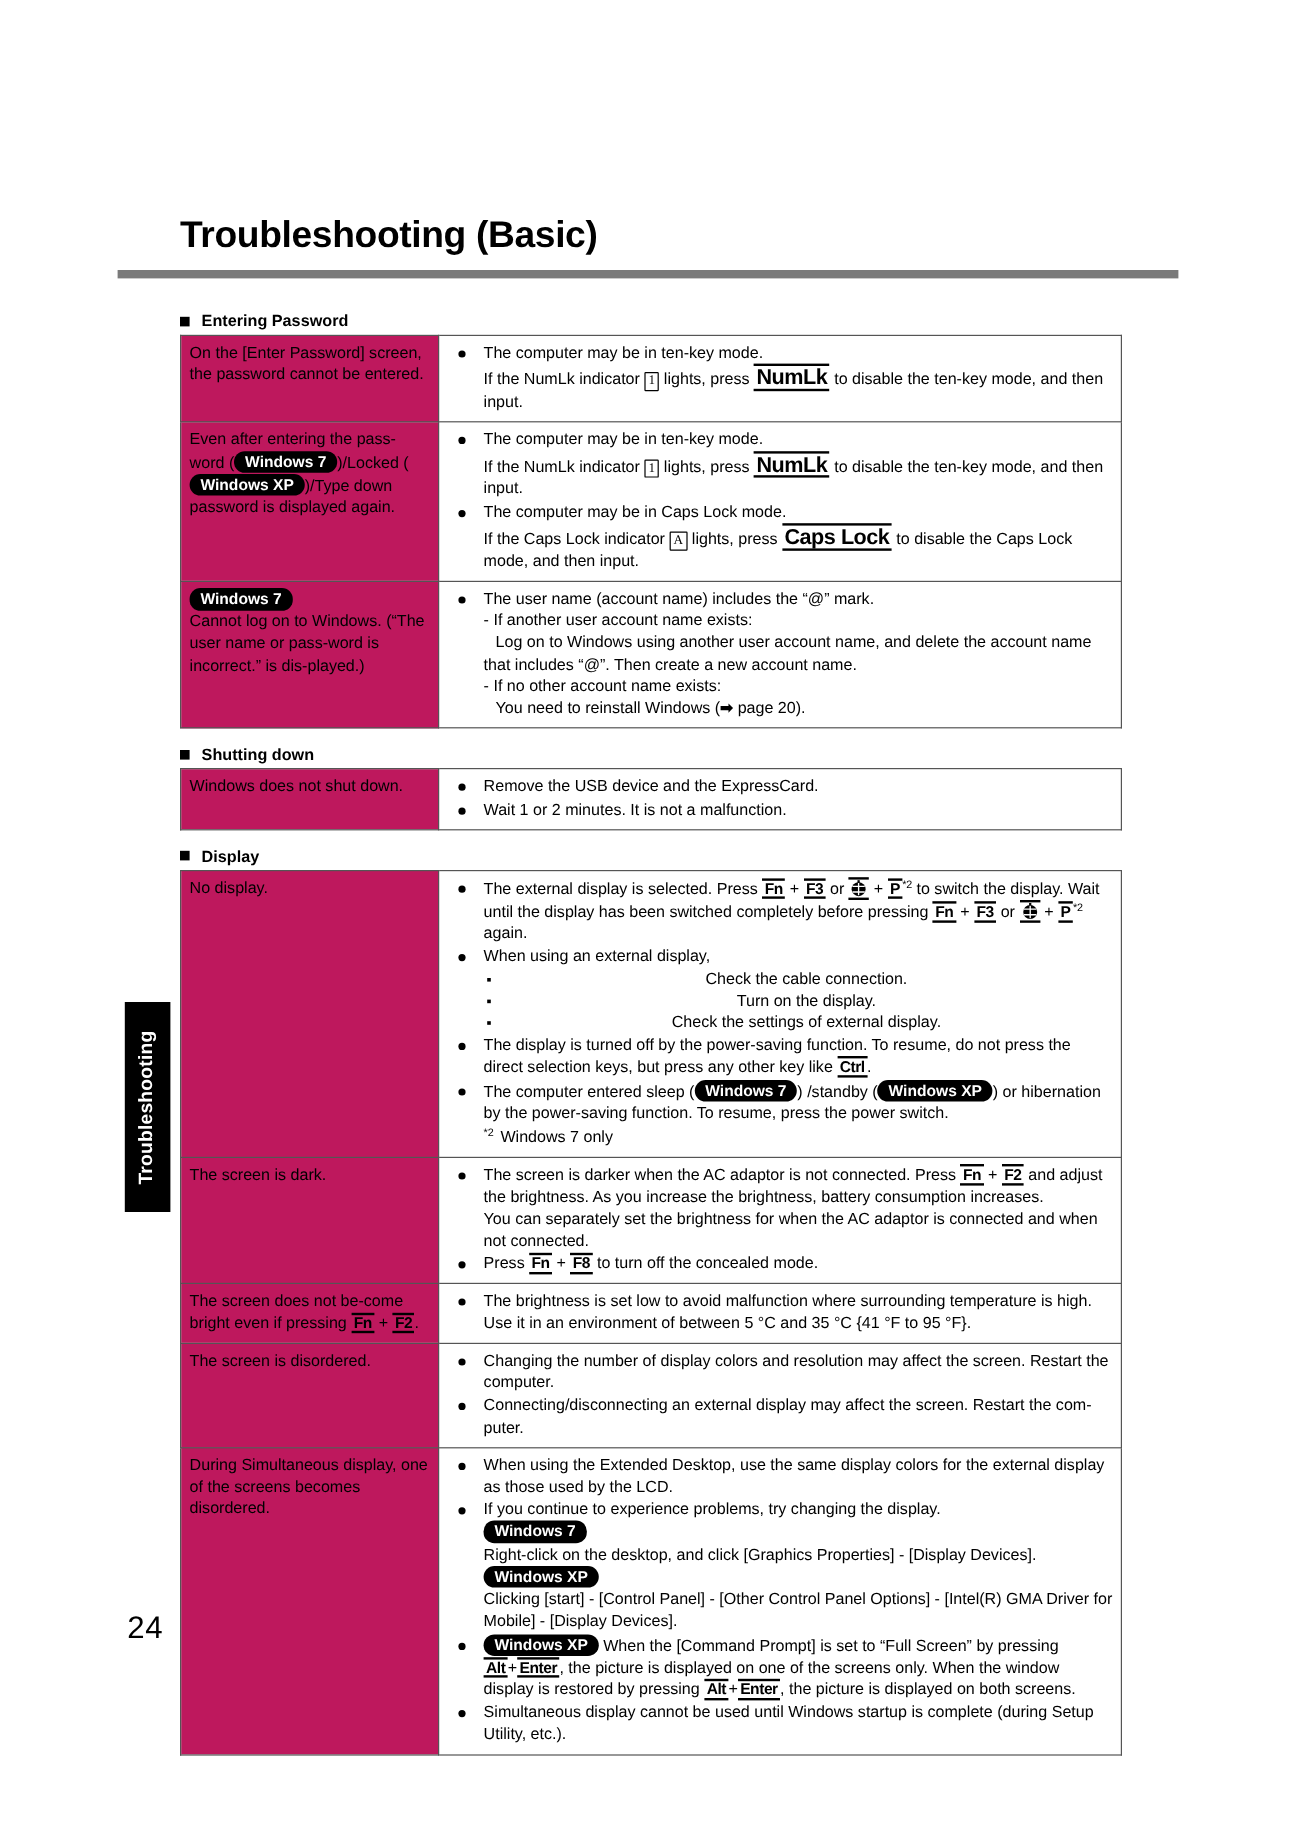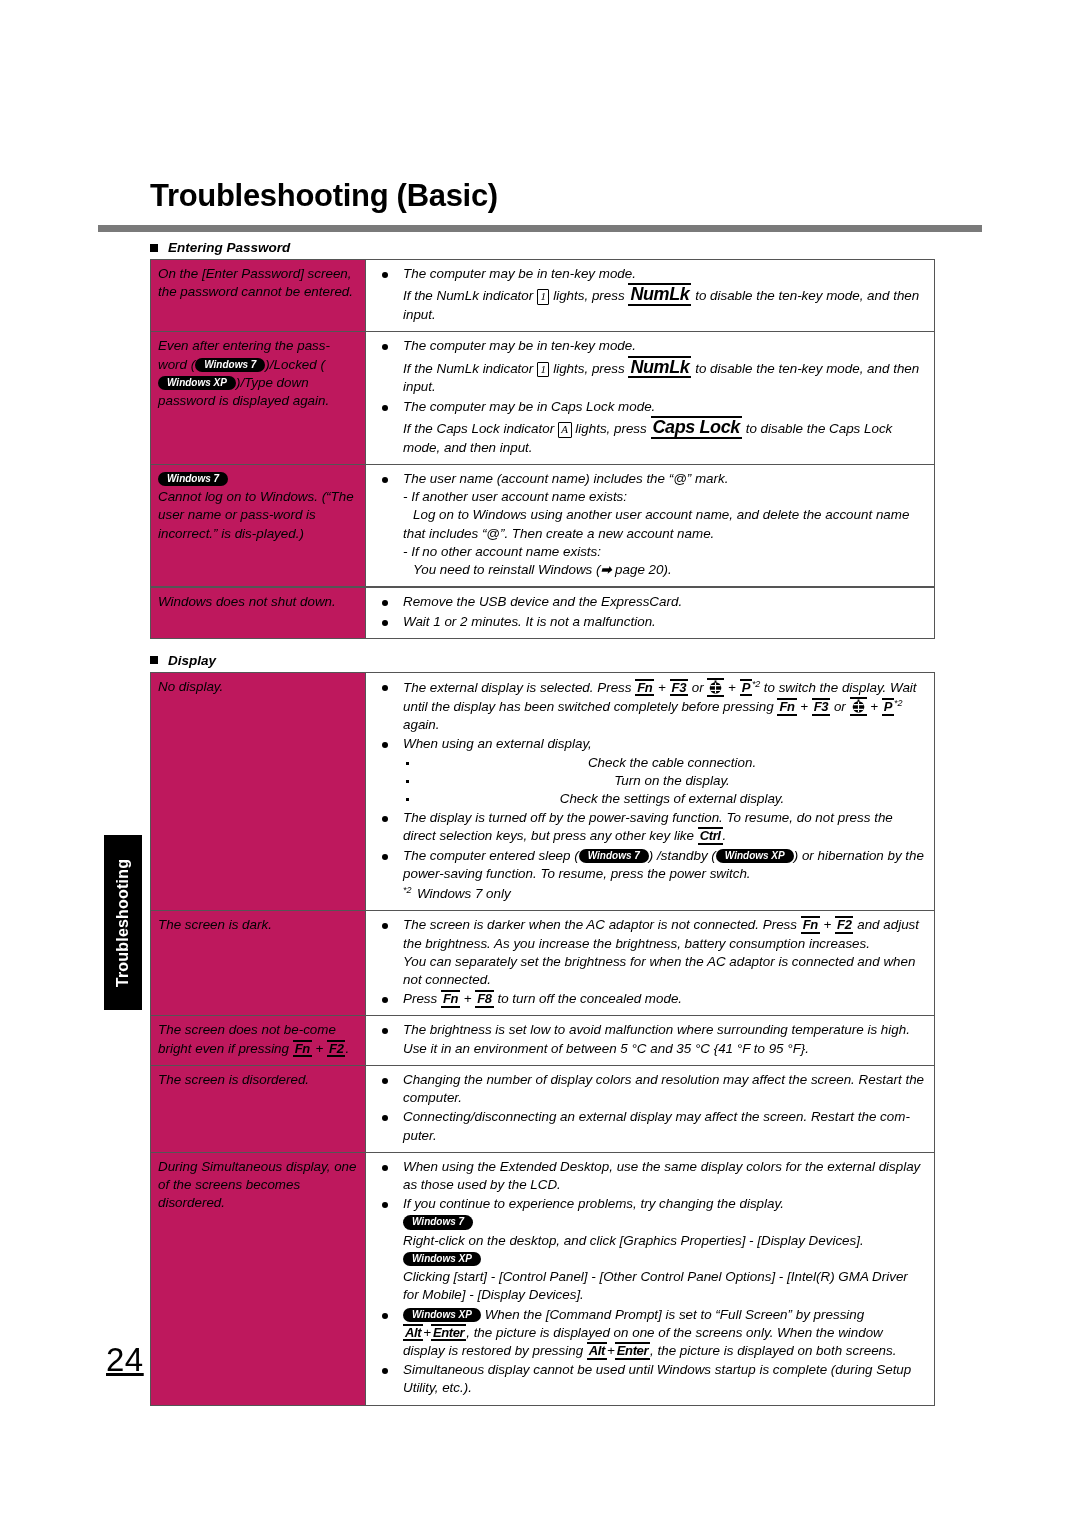--- a/index.html
+++ b/index.html
@@ -61,32 +61,30 @@
     font-weight: bold;
     white-space: nowrap;
     letter-spacing: 0.2px;
   }
 
   
   .page-number {
     position: absolute;
     left: 106px;
     top: 1341px;
-    font-size: 33px;
+    font-size: 26px;
     letter-spacing: 0.5px;
-    text-decoration: underline;
   }
 
   
   .content {
     position: absolute;
     left: 150px;
-    top: 240px;
+    top: 260px;
     width: 717px;
-    font-style: italic;
   }
 
   
   .section-head {
     display: flex;
     align-items: center;
     font-size: 13.5px;
     font-weight: bold;
     margin-bottom: 4px;
     margin-top: 14px;
@@ -161,21 +159,21 @@
   }
   .ind { padding-left: 10px; }
 
   
   .osbadge {
     display: inline-block;
     background: #000;
     color: #fff;
     border-radius: 9px;
     padding: 0px 9px 1px 9px;
-    font-size: 10px;
+    font-size: 13px;
     font-weight: bold;
     line-height: 1.35;
     vertical-align: 1px;
     white-space: nowrap;
   }
 
   
   .key {
     display: inline-block;
     font-weight: bold;
@@ -308,20 +306,24 @@
               <span>- If no other account name exists:</span><br>
               <span class="ind">You need to reinstall Windows (</span><span class="arrow">➡</span>
               <span>page 20).</span>
             </li>
           </ul>
         </td>
       </tr>
     </tbody>
       </table>
 
+    <div class="section-head">
+      <span class="sq"></span>
+      <span>Shutting down</span>
+    </div>
 
     <table class="tb">
       <tbody>
           <tr>
         <td class="sym">Windows does not shut down.</td>
         <td class="rem">
           <ul class="b">
             <li>Remove the USB device and the ExpressCard.</li>
             <li>Wait 1 or 2 minutes. It is not a malfunction.</li>
           </ul>

